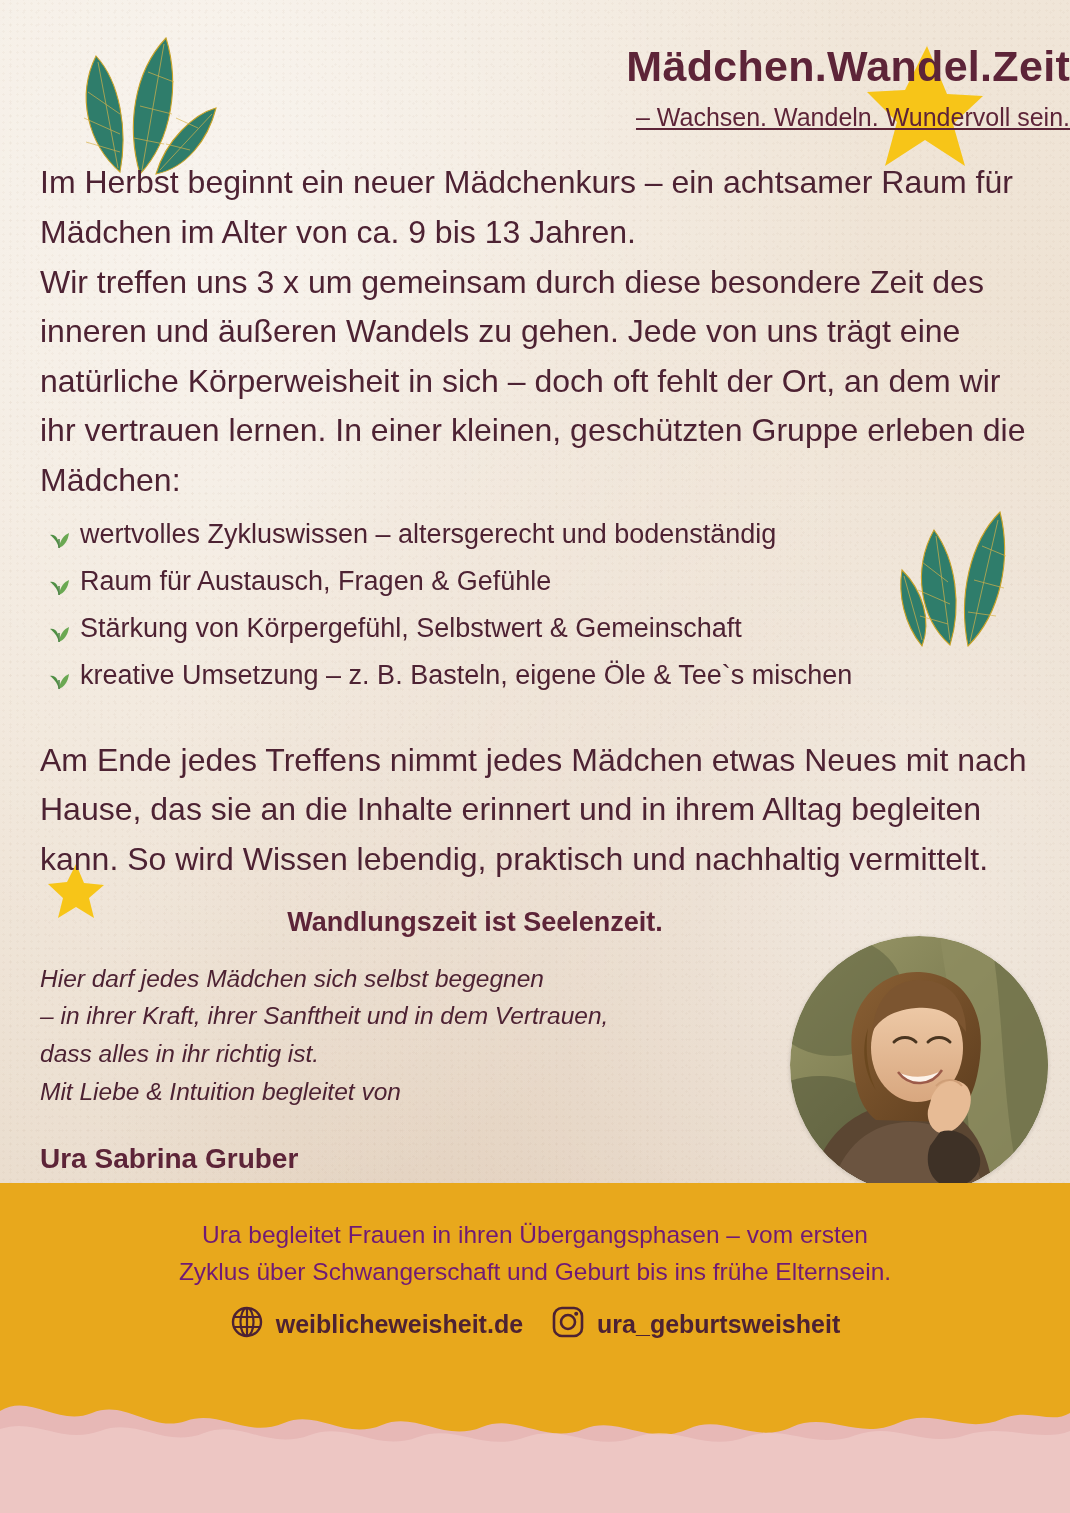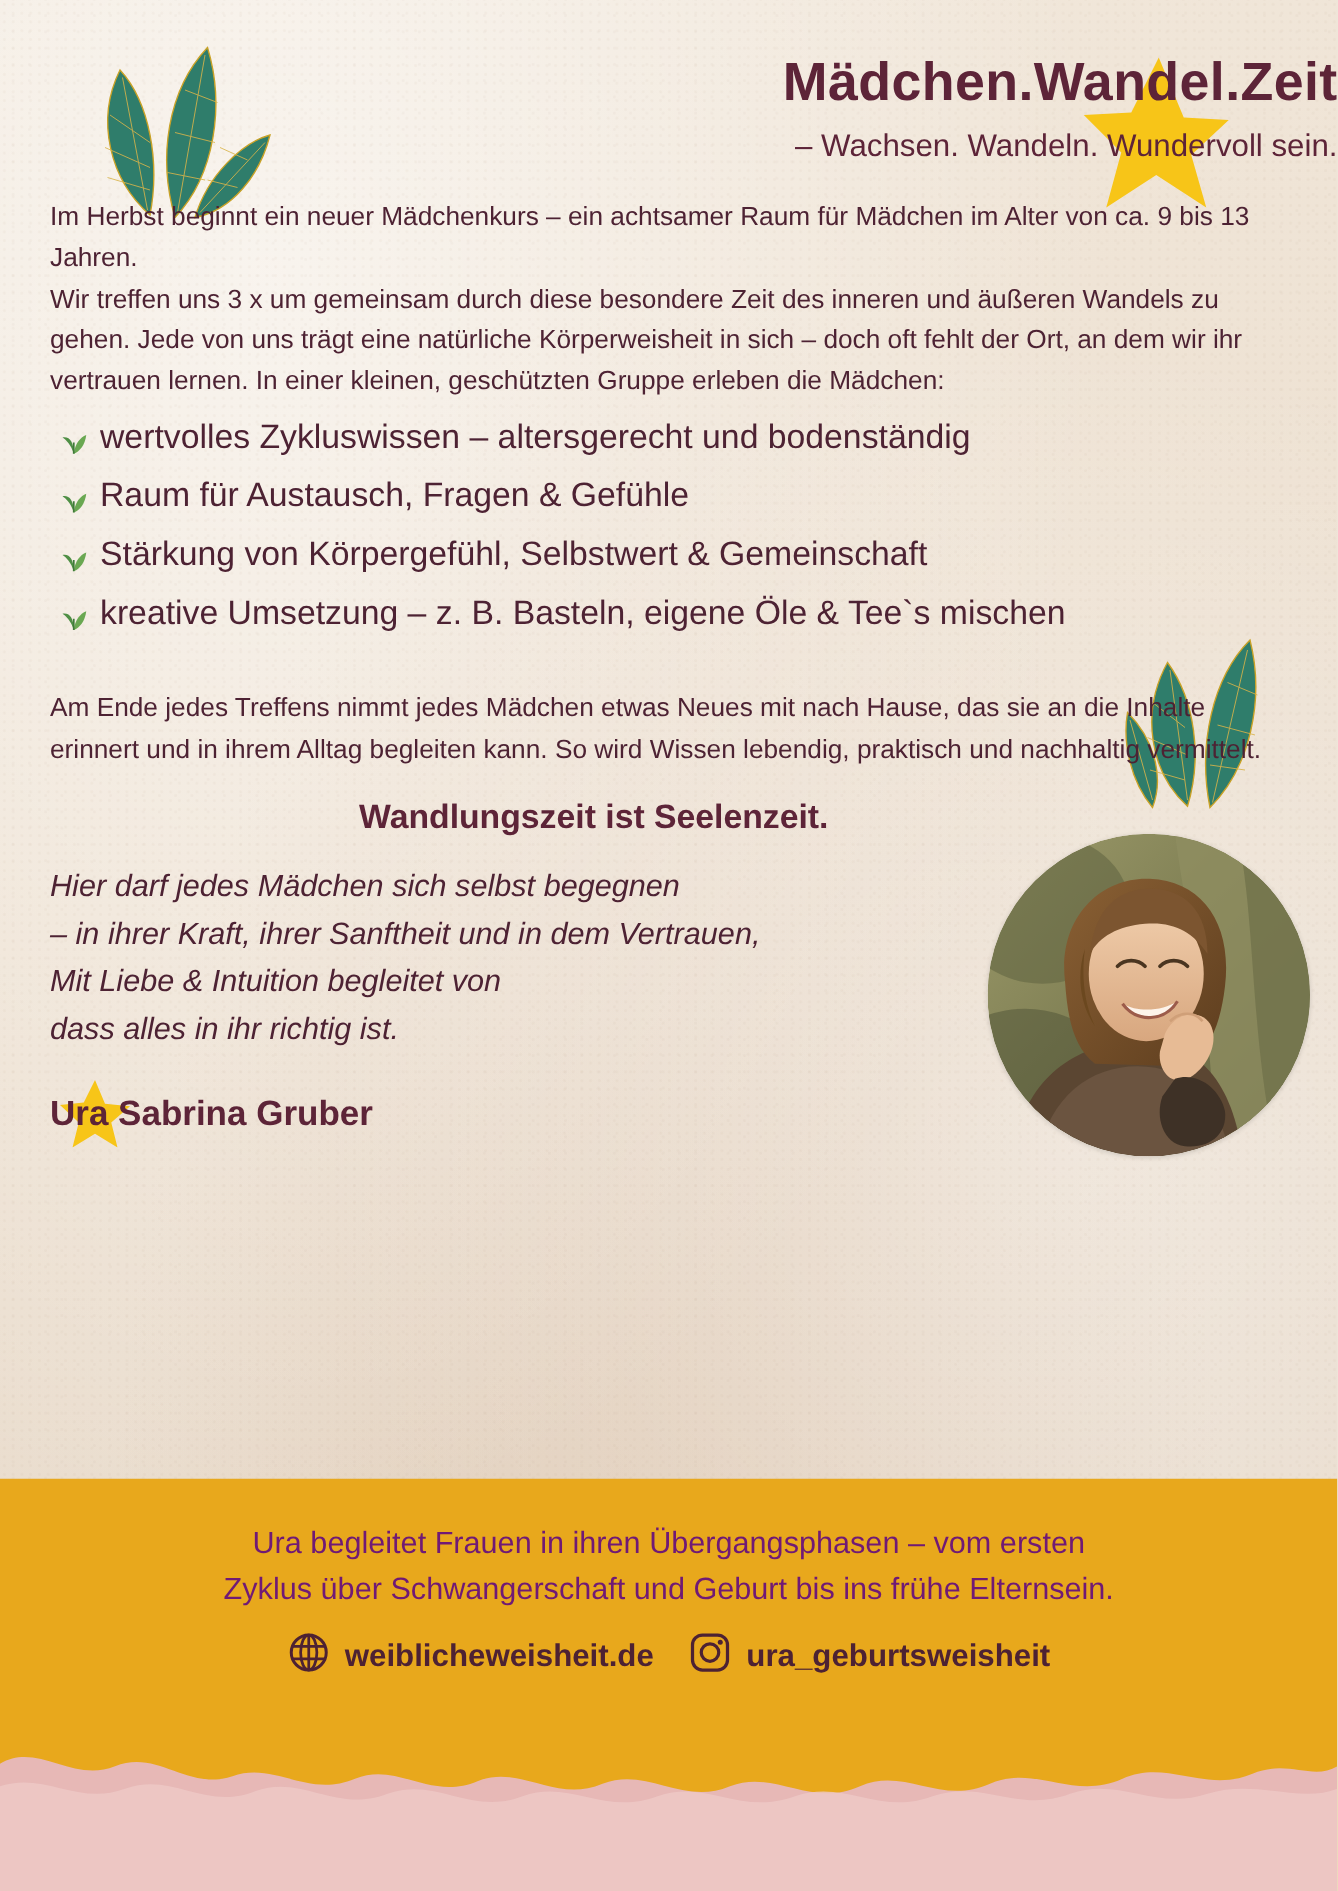--- a/index.html
+++ b/index.html
@@ -52,20 +52,21 @@
     color: #5d2438;
     letter-spacing: 0.3px;
     margin: 0;
     line-height: 1.15;
   }
   .subtitle {
     font-size: 25px;
     color: #5d2438;
     margin: 12px 0 0 0;
     font-weight: normal;
+    text-decoration: underline;
   }
 
   
   .leaf-cluster {
     position: absolute;
     z-index: 2;
     pointer-events: none;
   }
   .leaf-top-left { left: 48px; top: 22px; }
   .leaf-mid-right { right: 38px; top: 490px; }
@@ -80,21 +81,21 @@
   .star-mid-left { left: 48px; top: 862px; }
 
   
   .content {
     position: relative;
     z-index: 5;
     padding: 26px 40px 0 40px;
     color: #4d2233;
   }
   .para {
-    font-size: 21px;
+    font-size: 32px;
     line-height: 1.55;
     color: #4d2233;
     margin: 0;
   }
   .para + .para { margin-top: 0; }
 
   .bullets {
     list-style: none;
     margin: 8px 0 0 0;
     padding: 0;
@@ -373,22 +374,22 @@
             <path d="M146 150 C154 142 166 142 172 150" stroke="#cf9f78" stroke-width="2" fill="none"></path>
 
             <path d="M150 196 C168 190 186 204 190 222 C192 240 178 252 158 250 C140 248 134 226 140 210 Z" fill="#3e3126"></path>
           </g>
         </svg>
       </div>
 
       <div class="closing-text">
         <p class="para">Hier darf jedes Mädchen sich selbst begegnen</p>
         <p class="para">– in ihrer Kraft, ihrer Sanftheit und in dem Vertrauen,</p>
+        <p class="para"> dass alles in ihr richtig ist.</p>
         <p class="para">Mit Liebe &amp; Intuition begleitet von</p>
-        <p class="para"> dass alles in ihr richtig ist.</p>
       </div>
       <div class="signature">Ura Sabrina Gruber</div>
     </div>
   </div>
 
   <div class="footer">
     <div class="footer-inner">
       <div class="footer-line">Ura begleitet Frauen in ihren Übergangsphasen – vom ersten</div>
       <div class="footer-line">Zyklus über Schwangerschaft und Geburt bis ins frühe Elternsein.</div>
 

